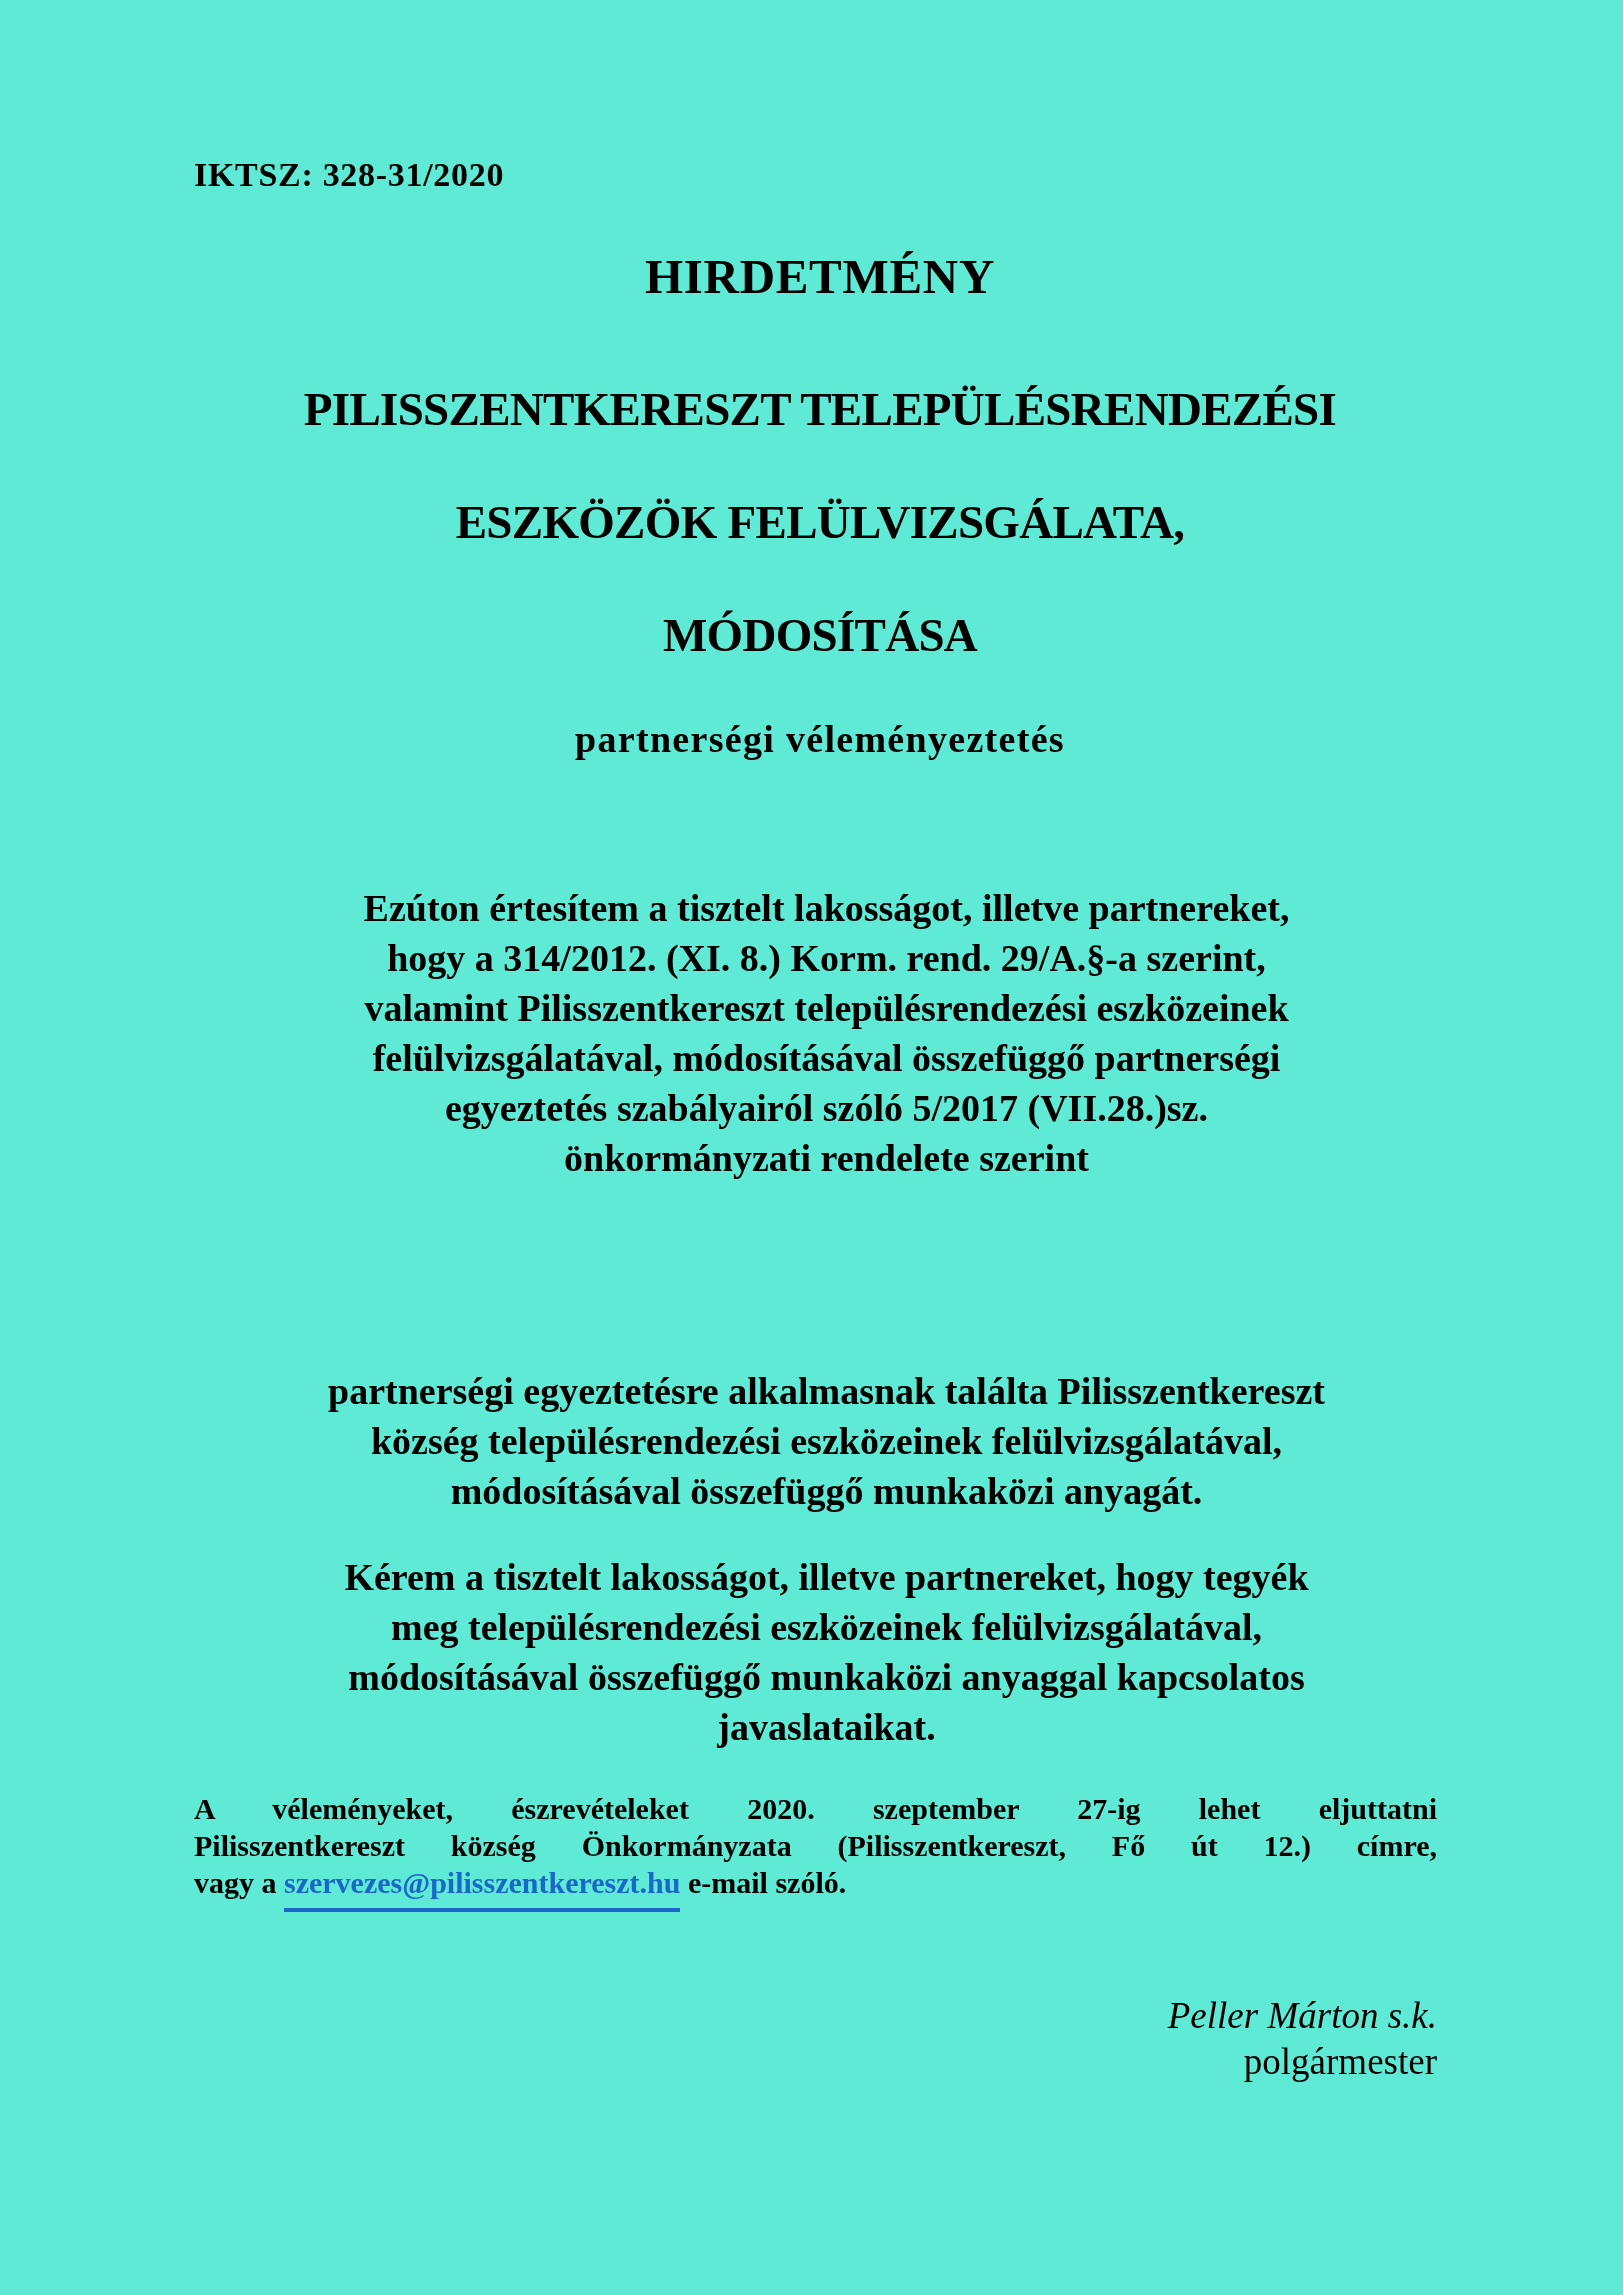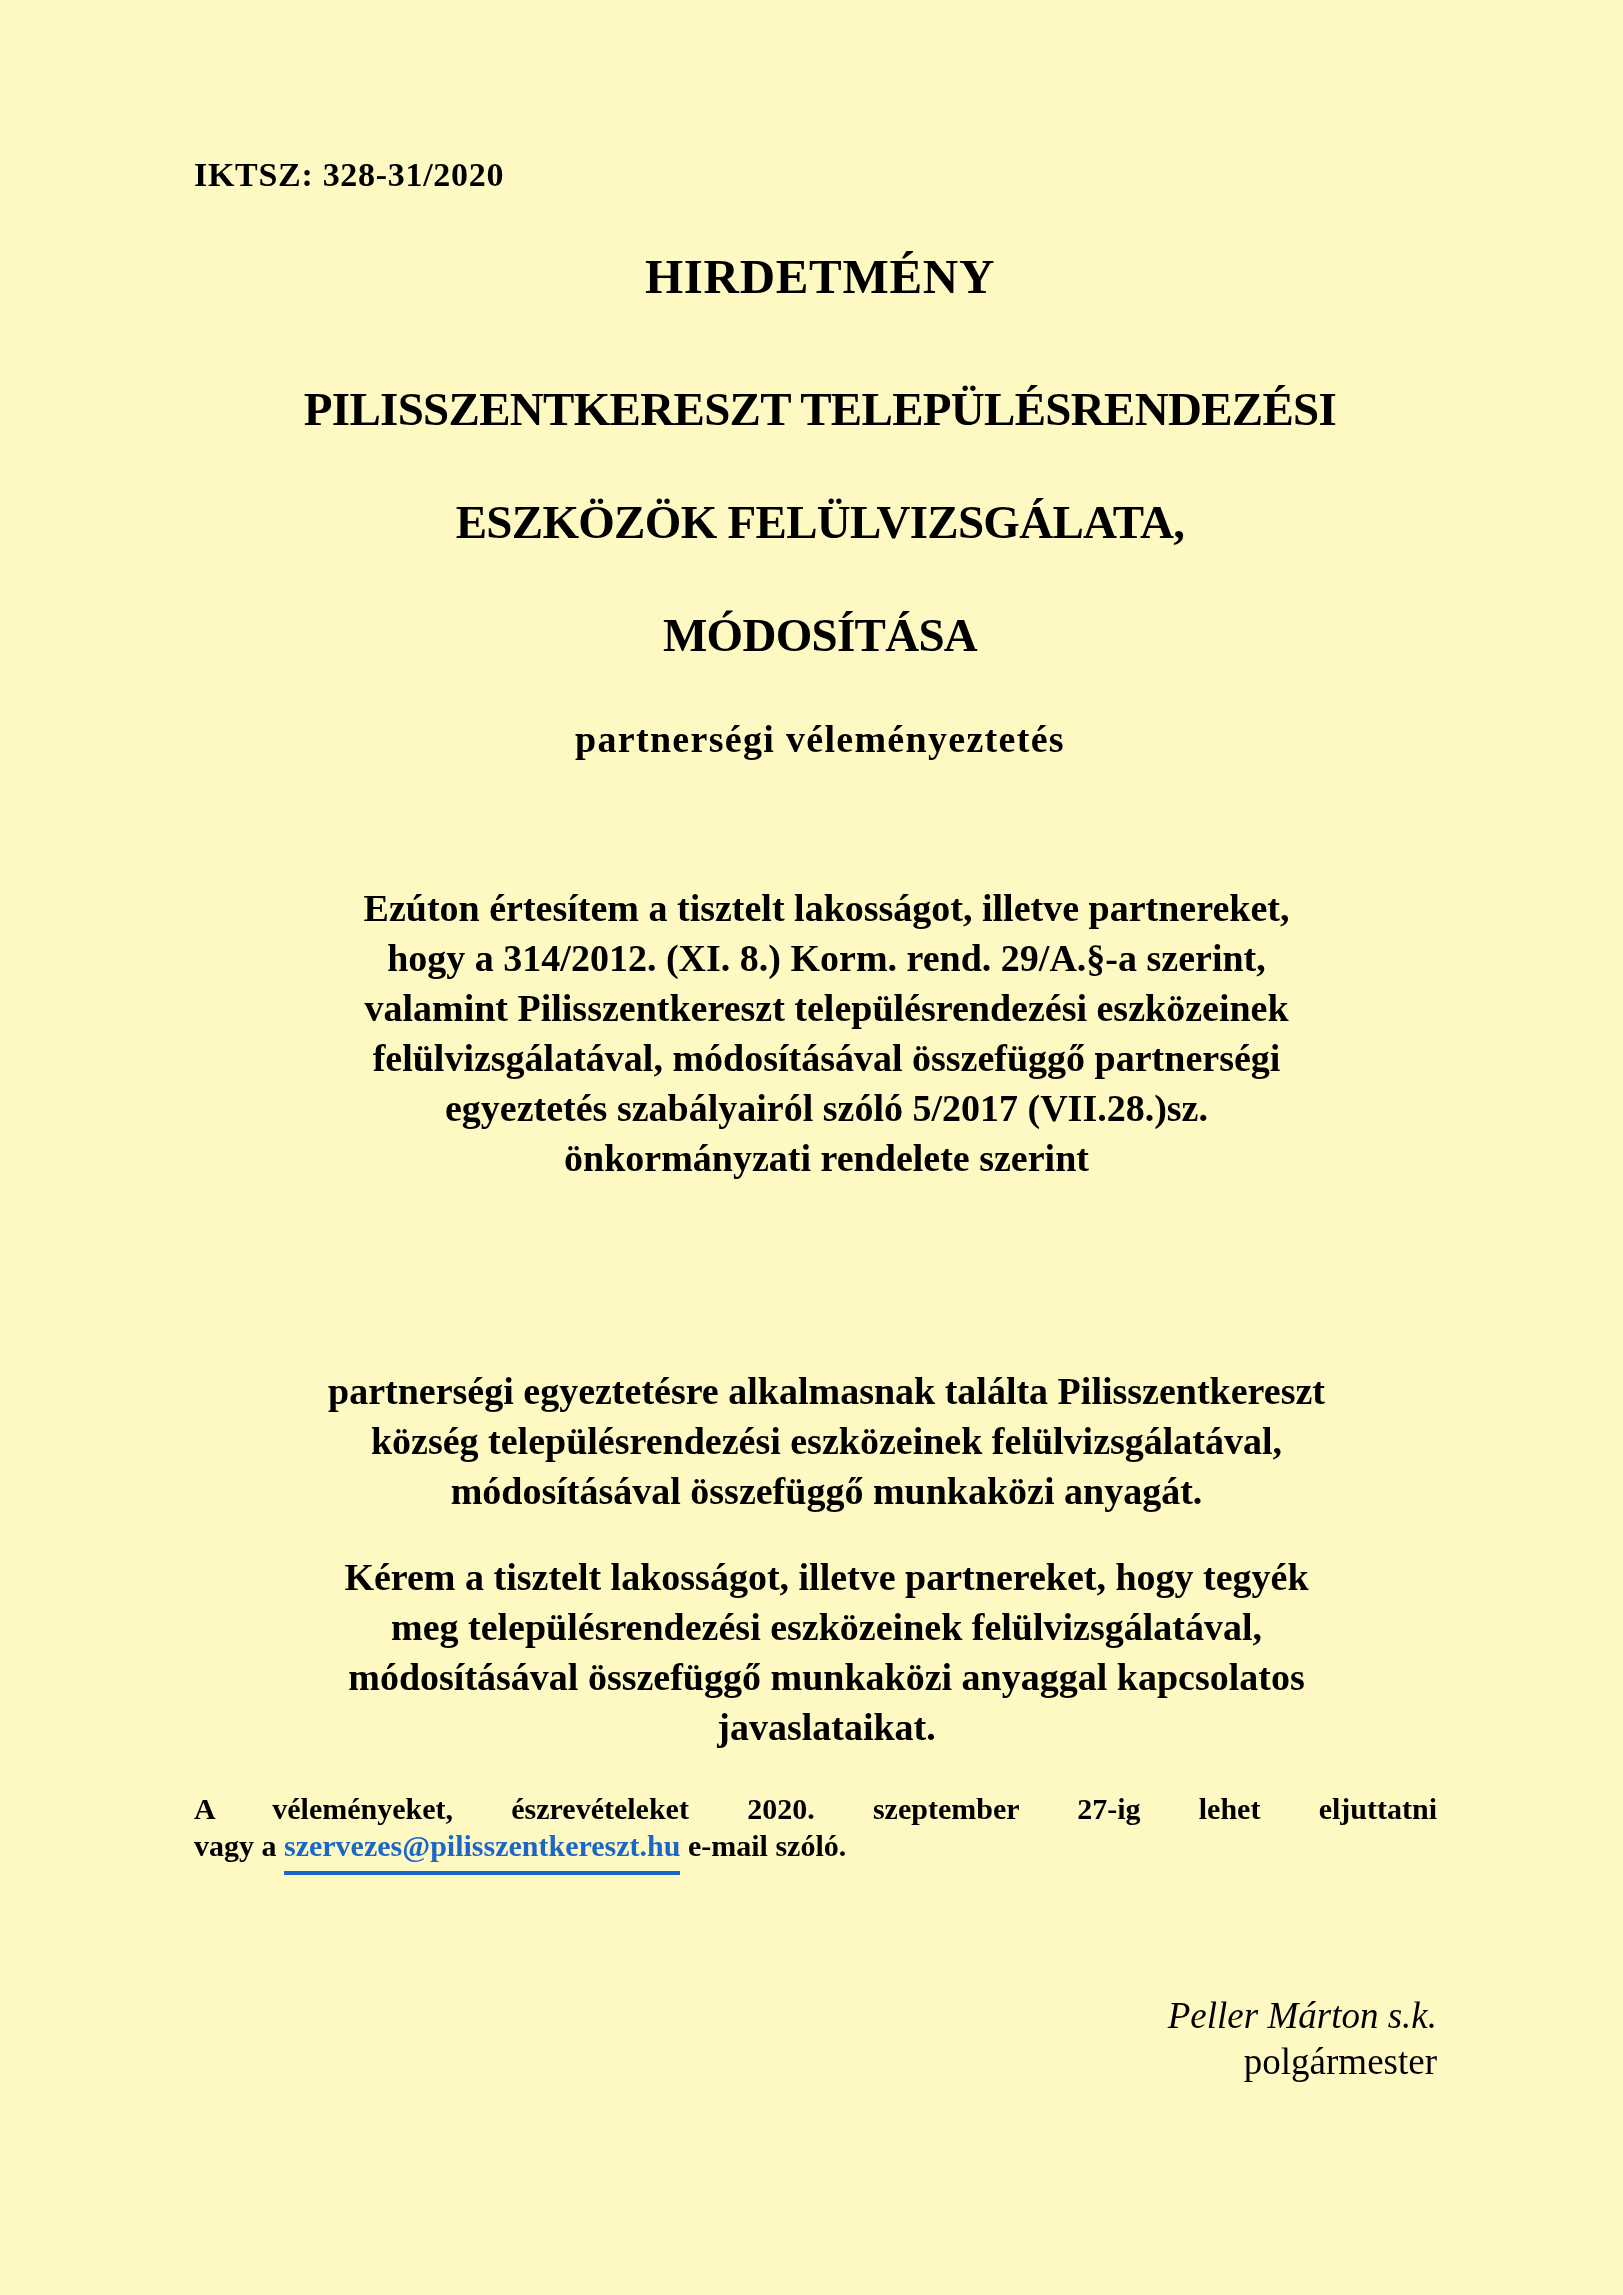--- a/index.html
+++ b/index.html
@@ -4,21 +4,21 @@
 <style>
   html, body {
     margin: 0;
     padding: 0;
     background: #ffffff;
   }
   .page {
     position: relative;
     width: 1623px;
     height: 2295px;
-    background: #fef9c3;
+    background: #5eead4;
     color: #000000;
     font-family: "Liberation Serif", "DejaVu Serif", serif;
     overflow: hidden;
   }
   .ref {
     position: absolute;
     left: 194px;
     top: 156px;
     font-size: 34px;
     font-weight: bold;
@@ -134,20 +134,21 @@
 község településrendezési eszközeinek felülvizsgálatával,
 módosításával összefüggő munkaközi anyagát.</div>
 
   <div class="para para4">Kérem a tisztelt lakosságot, illetve partnereket, hogy tegyék
 meg településrendezési eszközeinek felülvizsgálatával,
 módosításával összefüggő munkaközi anyaggal kapcsolatos
 javaslataikat.</div>
 
   <div class="para5">
     <div class="j-line">A véleményeket, észrevételeket 2020. szeptember 27-ig lehet eljuttatni</div>
+    <div class="j-line">Pilisszentkereszt község Önkormányzata (Pilisszentkereszt, Fő út 12.) címre,</div>
     <div class="last-line"><span>vagy a </span><a href="#" class="email-link">szervezes@pilisszentkereszt.hu</a><span> e-mail szóló.</span></div>
   </div>
 
   <div class="signature">
     <div class="sig-name">Peller Márton s.k.</div>
     <div class="sig-role">polgármester</div>
   </div>
 
 </div>
 

